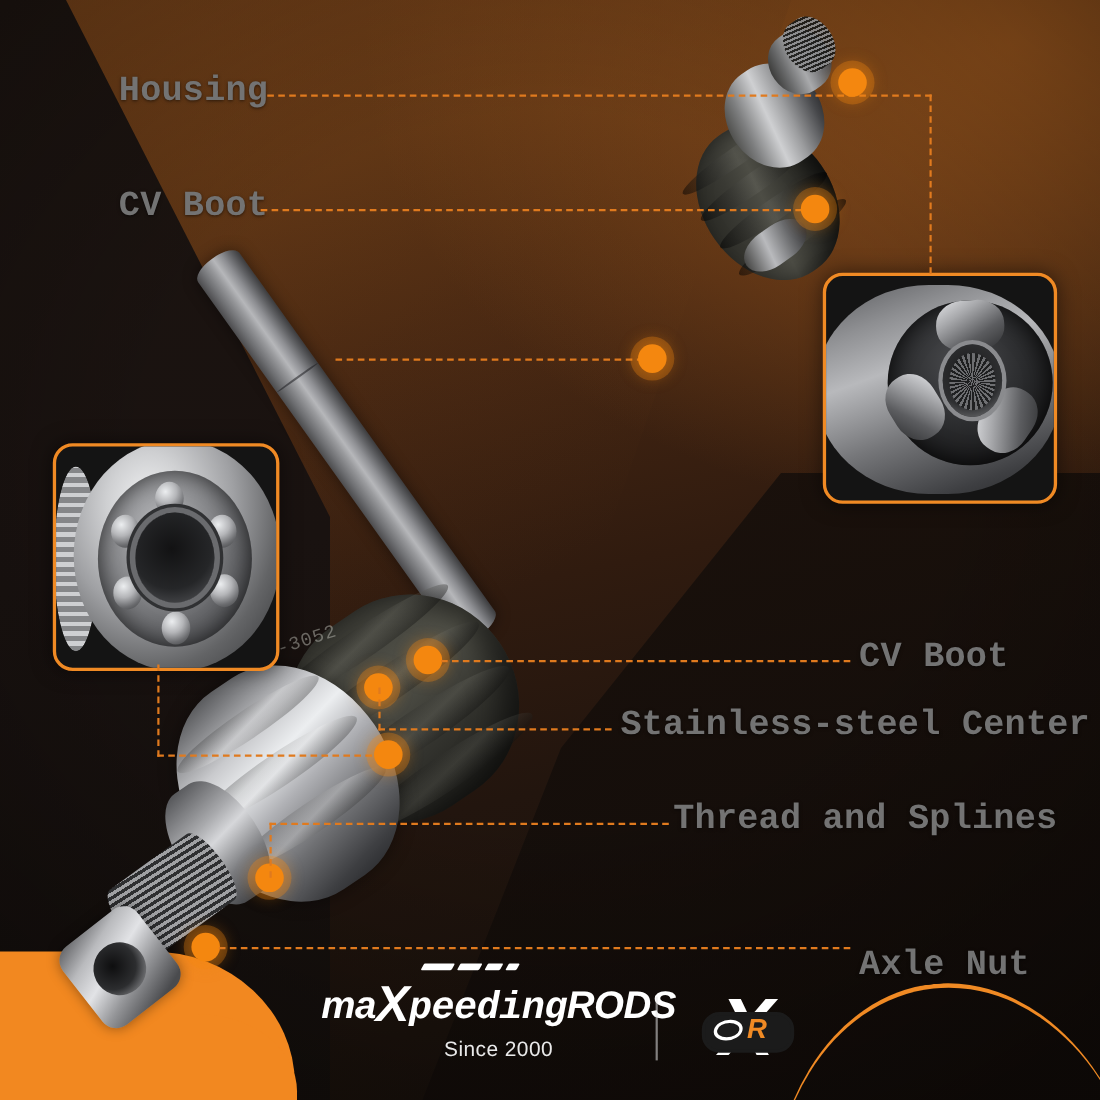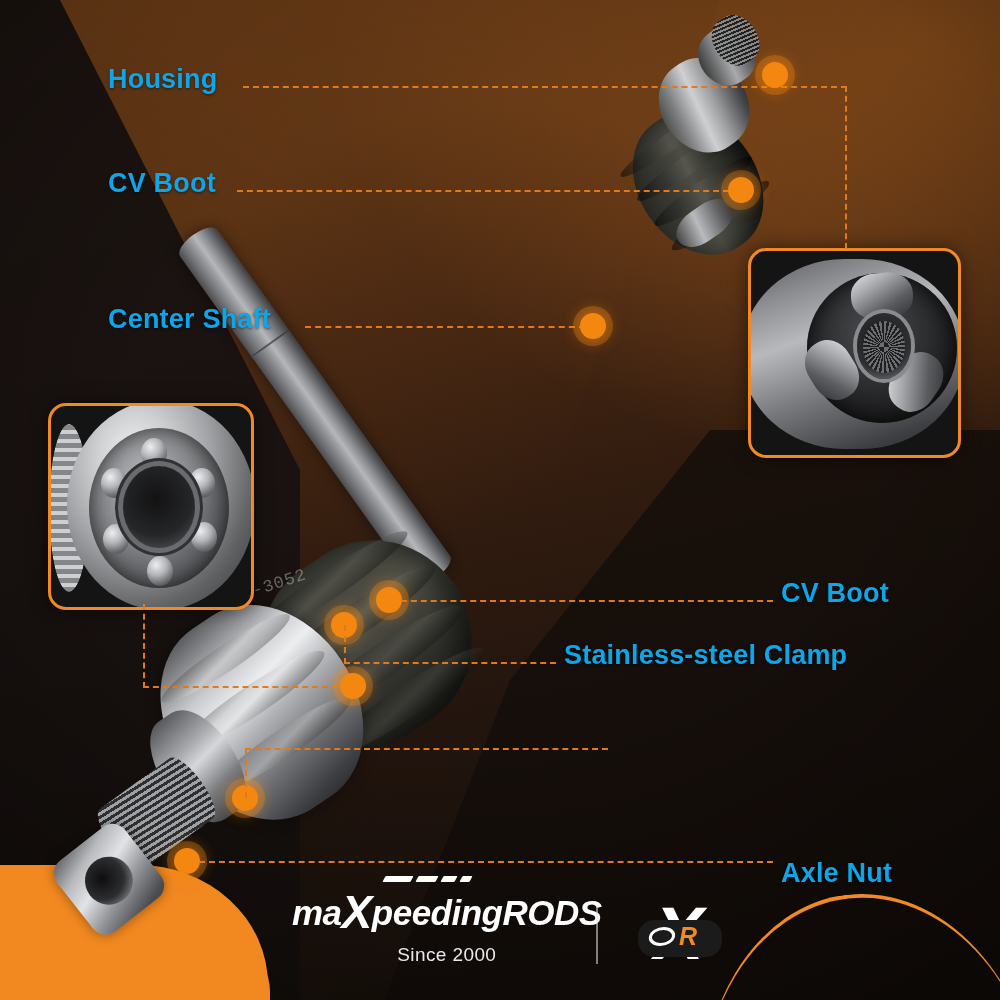--- a/index.html
+++ b/index.html
@@ -301,26 +301,27 @@
     position: absolute; left: 112px; top: 70px;
     width: 42px; height: 52px;
     border-radius: 50%;
     background: repeating-conic-gradient(from 0deg, #7a7b7e 0deg 6deg, #1d1e1f 6deg 12deg);
     opacity: .85;
   }
 
   
   .label {
     position: absolute;
-    color: #0ea5e9;
-    font-size: 27px;
+    color: #737373;
+    font-size: 32px;
     font-weight: 600;
     letter-spacing: 0.2px;
     white-space: nowrap;
     text-shadow: 0 1px 3px rgba(0,0,0,0.55);
+    font-family: Liberation Mono, monospace;
   }
   .label.right { text-align: left; }
 
   .leader {
     position: absolute;
     border-top: 2px dashed #e07a1e;
     height: 0;
   }
   .leader-v {
     position: absolute;
@@ -343,21 +344,21 @@
     text-align: center;
   }
   .brand-main {
     font-size: 35px;
     font-weight: 800;
     font-style: italic;
     color: #ffffff;
     letter-spacing: -0.5px;
     line-height: 1;
   }
-  .brand-main .lite { font-weight: 800; }
+  .brand-main .lite { font-weight: 800; font-family: Liberation Mono, monospace; }
   .brand-x {
     font-size: 46px;
     font-weight: 900;
     font-style: italic;
     vertical-align: -3px;
   }
   .brand-since {
     margin-top: 9px;
     font-size: 19px;
     color: #e9e9e9;
@@ -508,40 +509,40 @@
 
   <div class="label" style="left:108px; top:64px;">Housing</div>
   <div class="leader" style="left:243px; top:86px; width:604px;"></div>
   <div class="leader-v" style="left:845px; top:86px; height:163px;"></div>
   <div class="dot" style="left:762px; top:62px;"></div>
 
   <div class="label" style="left:108px; top:168px;">CV Boot</div>
   <div class="leader" style="left:237px; top:190px; width:492px;"></div>
   <div class="dot" style="left:728px; top:177px;"></div>
 
-  <div class="label" style="left:108px; top:304px;">Center Shaft</div>
   <div class="leader" style="left:305px; top:326px; width:280px;"></div>
   <div class="dot" style="left:580px; top:313px;"></div>
 
   <div class="leader-v" style="left:143px; top:604px; height:84px;"></div>
   <div class="leader" style="left:143px; top:686px; width:215px;"></div>
   <div class="dot" style="left:340px; top:673px;"></div>
 
   <div class="dot" style="left:376px; top:587px;"></div>
   <div class="leader" style="left:401px; top:600px; width:372px;"></div>
   <div class="label right" style="left:781px; top:578px;">CV Boot</div>
 
   <div class="dot" style="left:331px; top:612px;"></div>
   <div class="leader-v" style="left:344px; top:625px; height:39px;"></div>
   <div class="leader" style="left:344px; top:662px; width:212px;"></div>
-  <div class="label right" style="left:564px; top:640px;">Stainless-steel Clamp</div>
+  <div class="label right" style="left:564px; top:640px;">Stainless-steel Center</div>
 
   <div class="dot" style="left:232px; top:785px;"></div>
   <div class="leader-v" style="left:245px; top:748px; height:50px;"></div>
   <div class="leader" style="left:245px; top:748px; width:363px;"></div>
+  <div class="label right" style="left:612px; top:726px;">Thread and Splines</div>
 
   <div class="dot" style="left:174px; top:848px;"></div>
   <div class="leader" style="left:199px; top:861px; width:574px;"></div>
   <div class="label right" style="left:781px; top:858px;">Axle Nut</div>
 
   <div class="footer">
     <div class="brand-wrap">
       <div class="brand-speed">
         <i style="left:0px;  top:0px;  width:28px;"></i>
         <i style="left:33px; top:0px;  width:20px;"></i>

